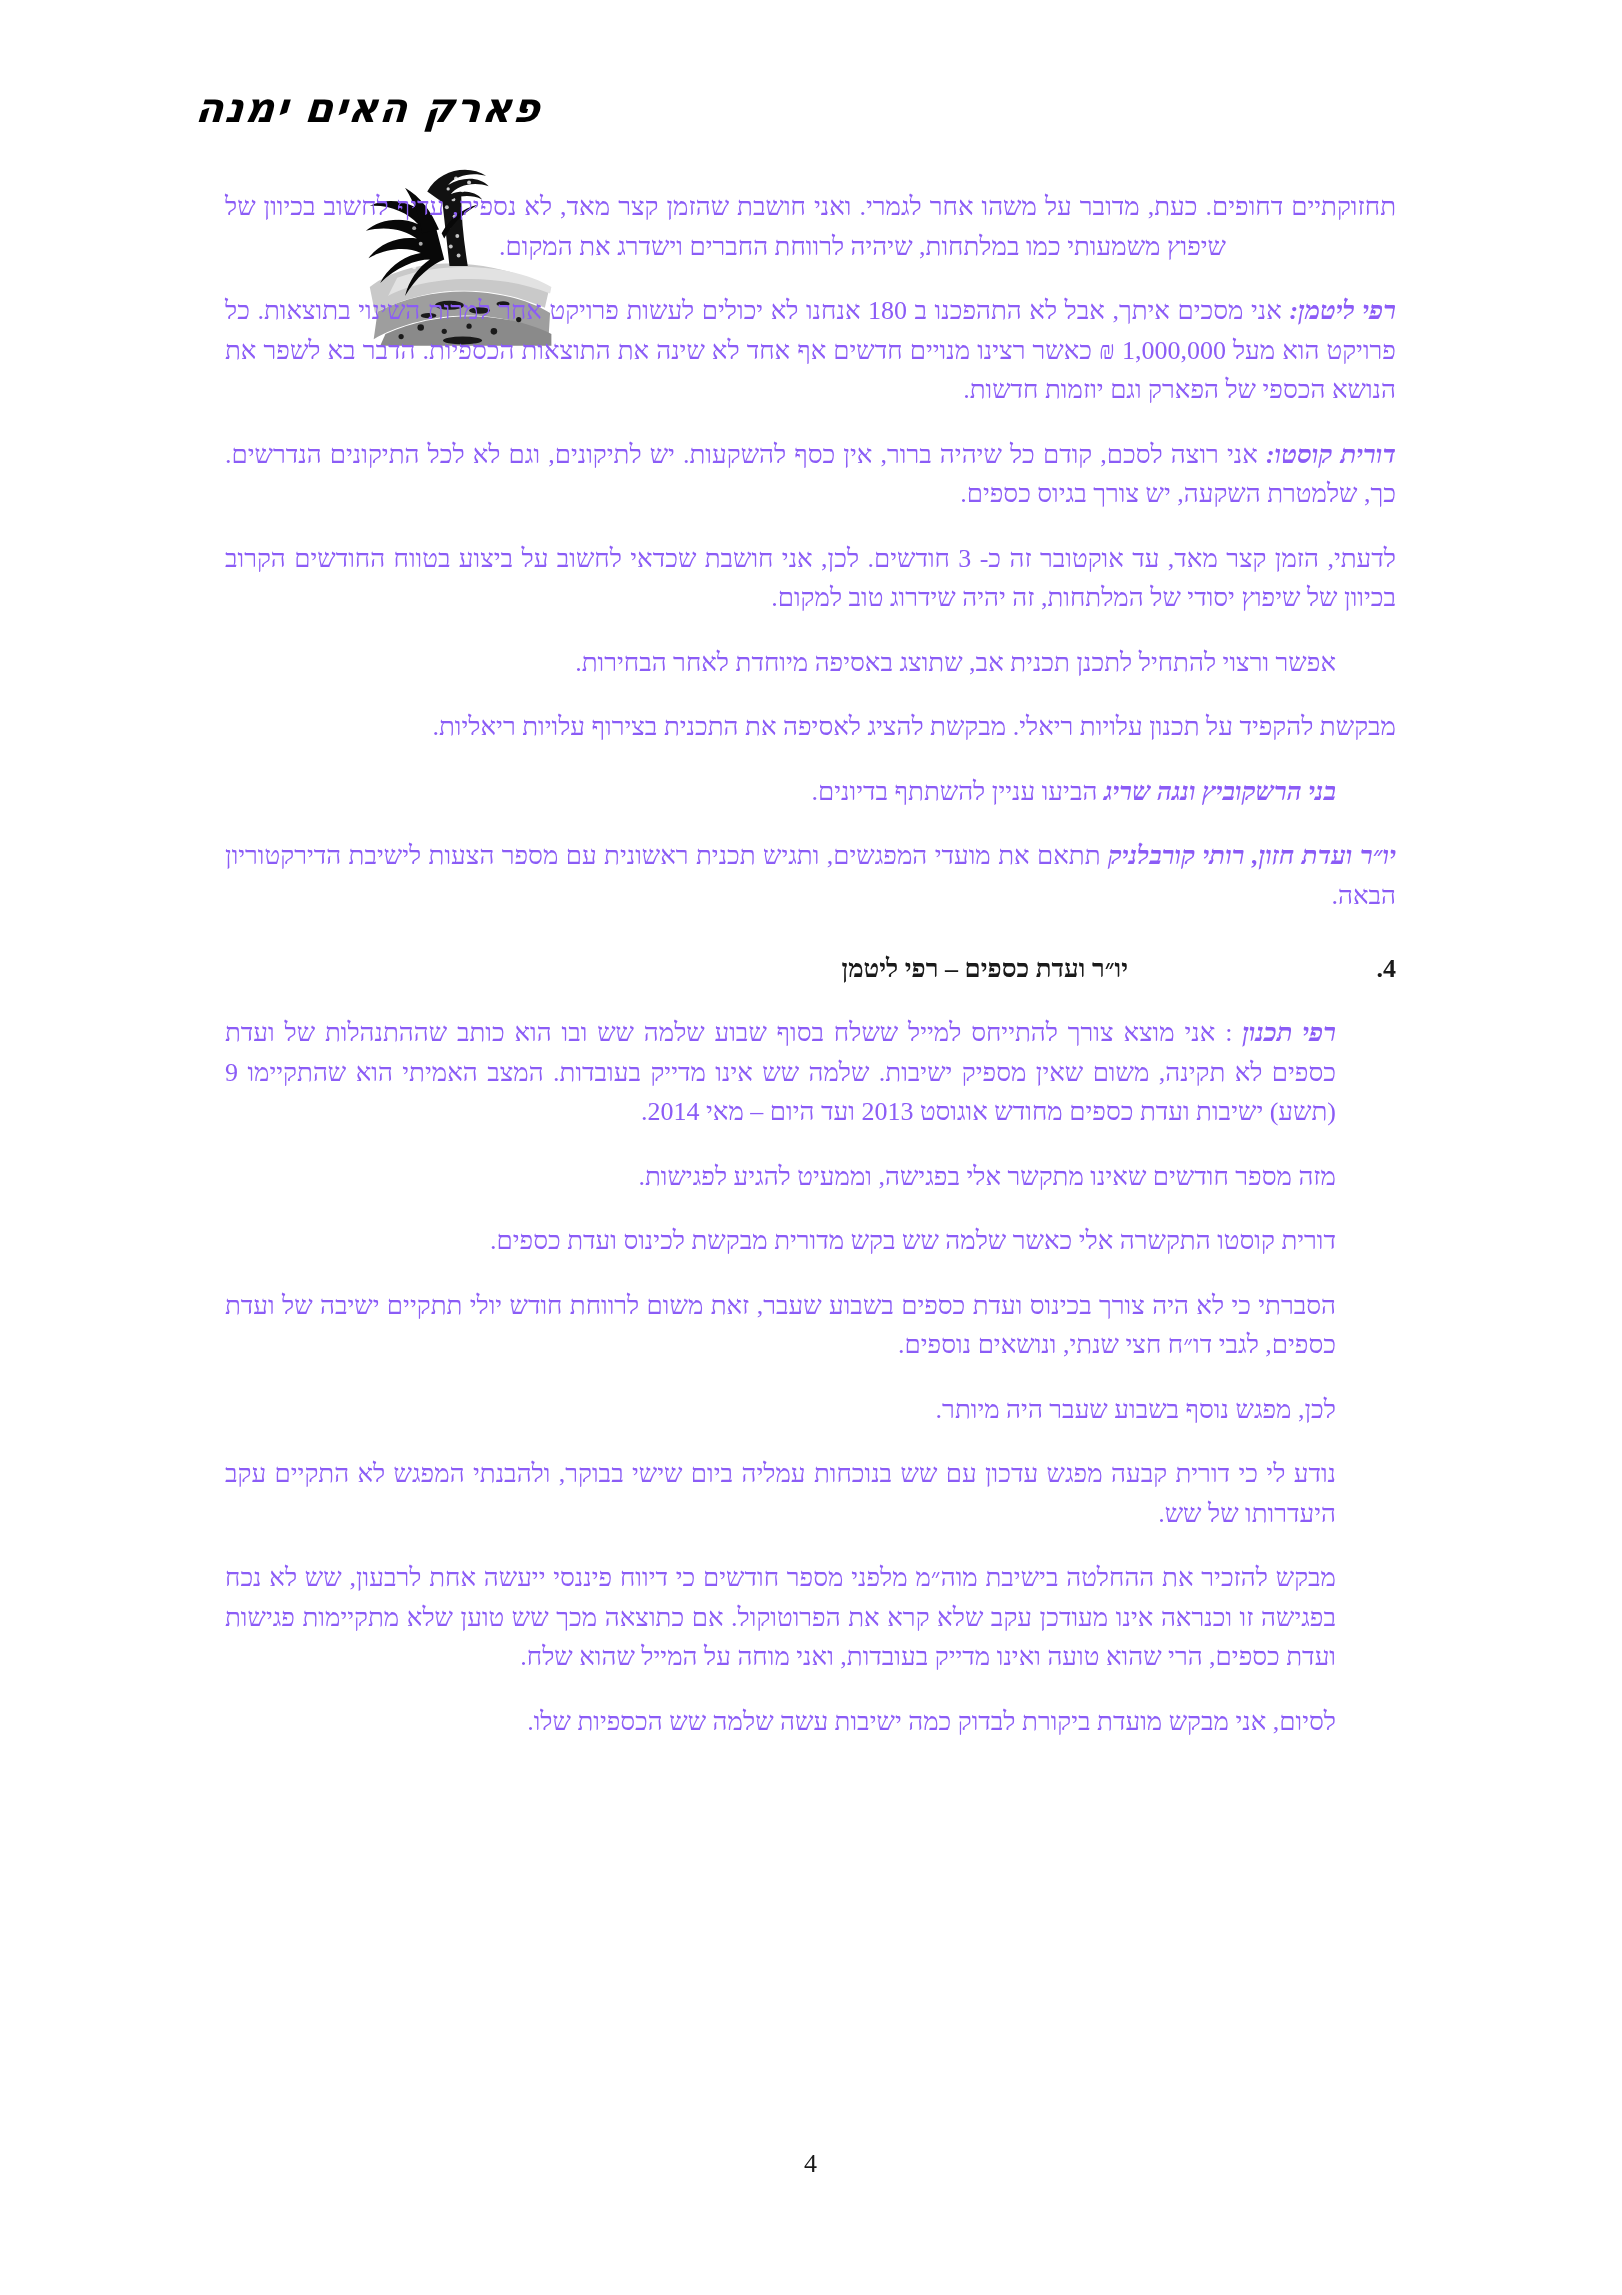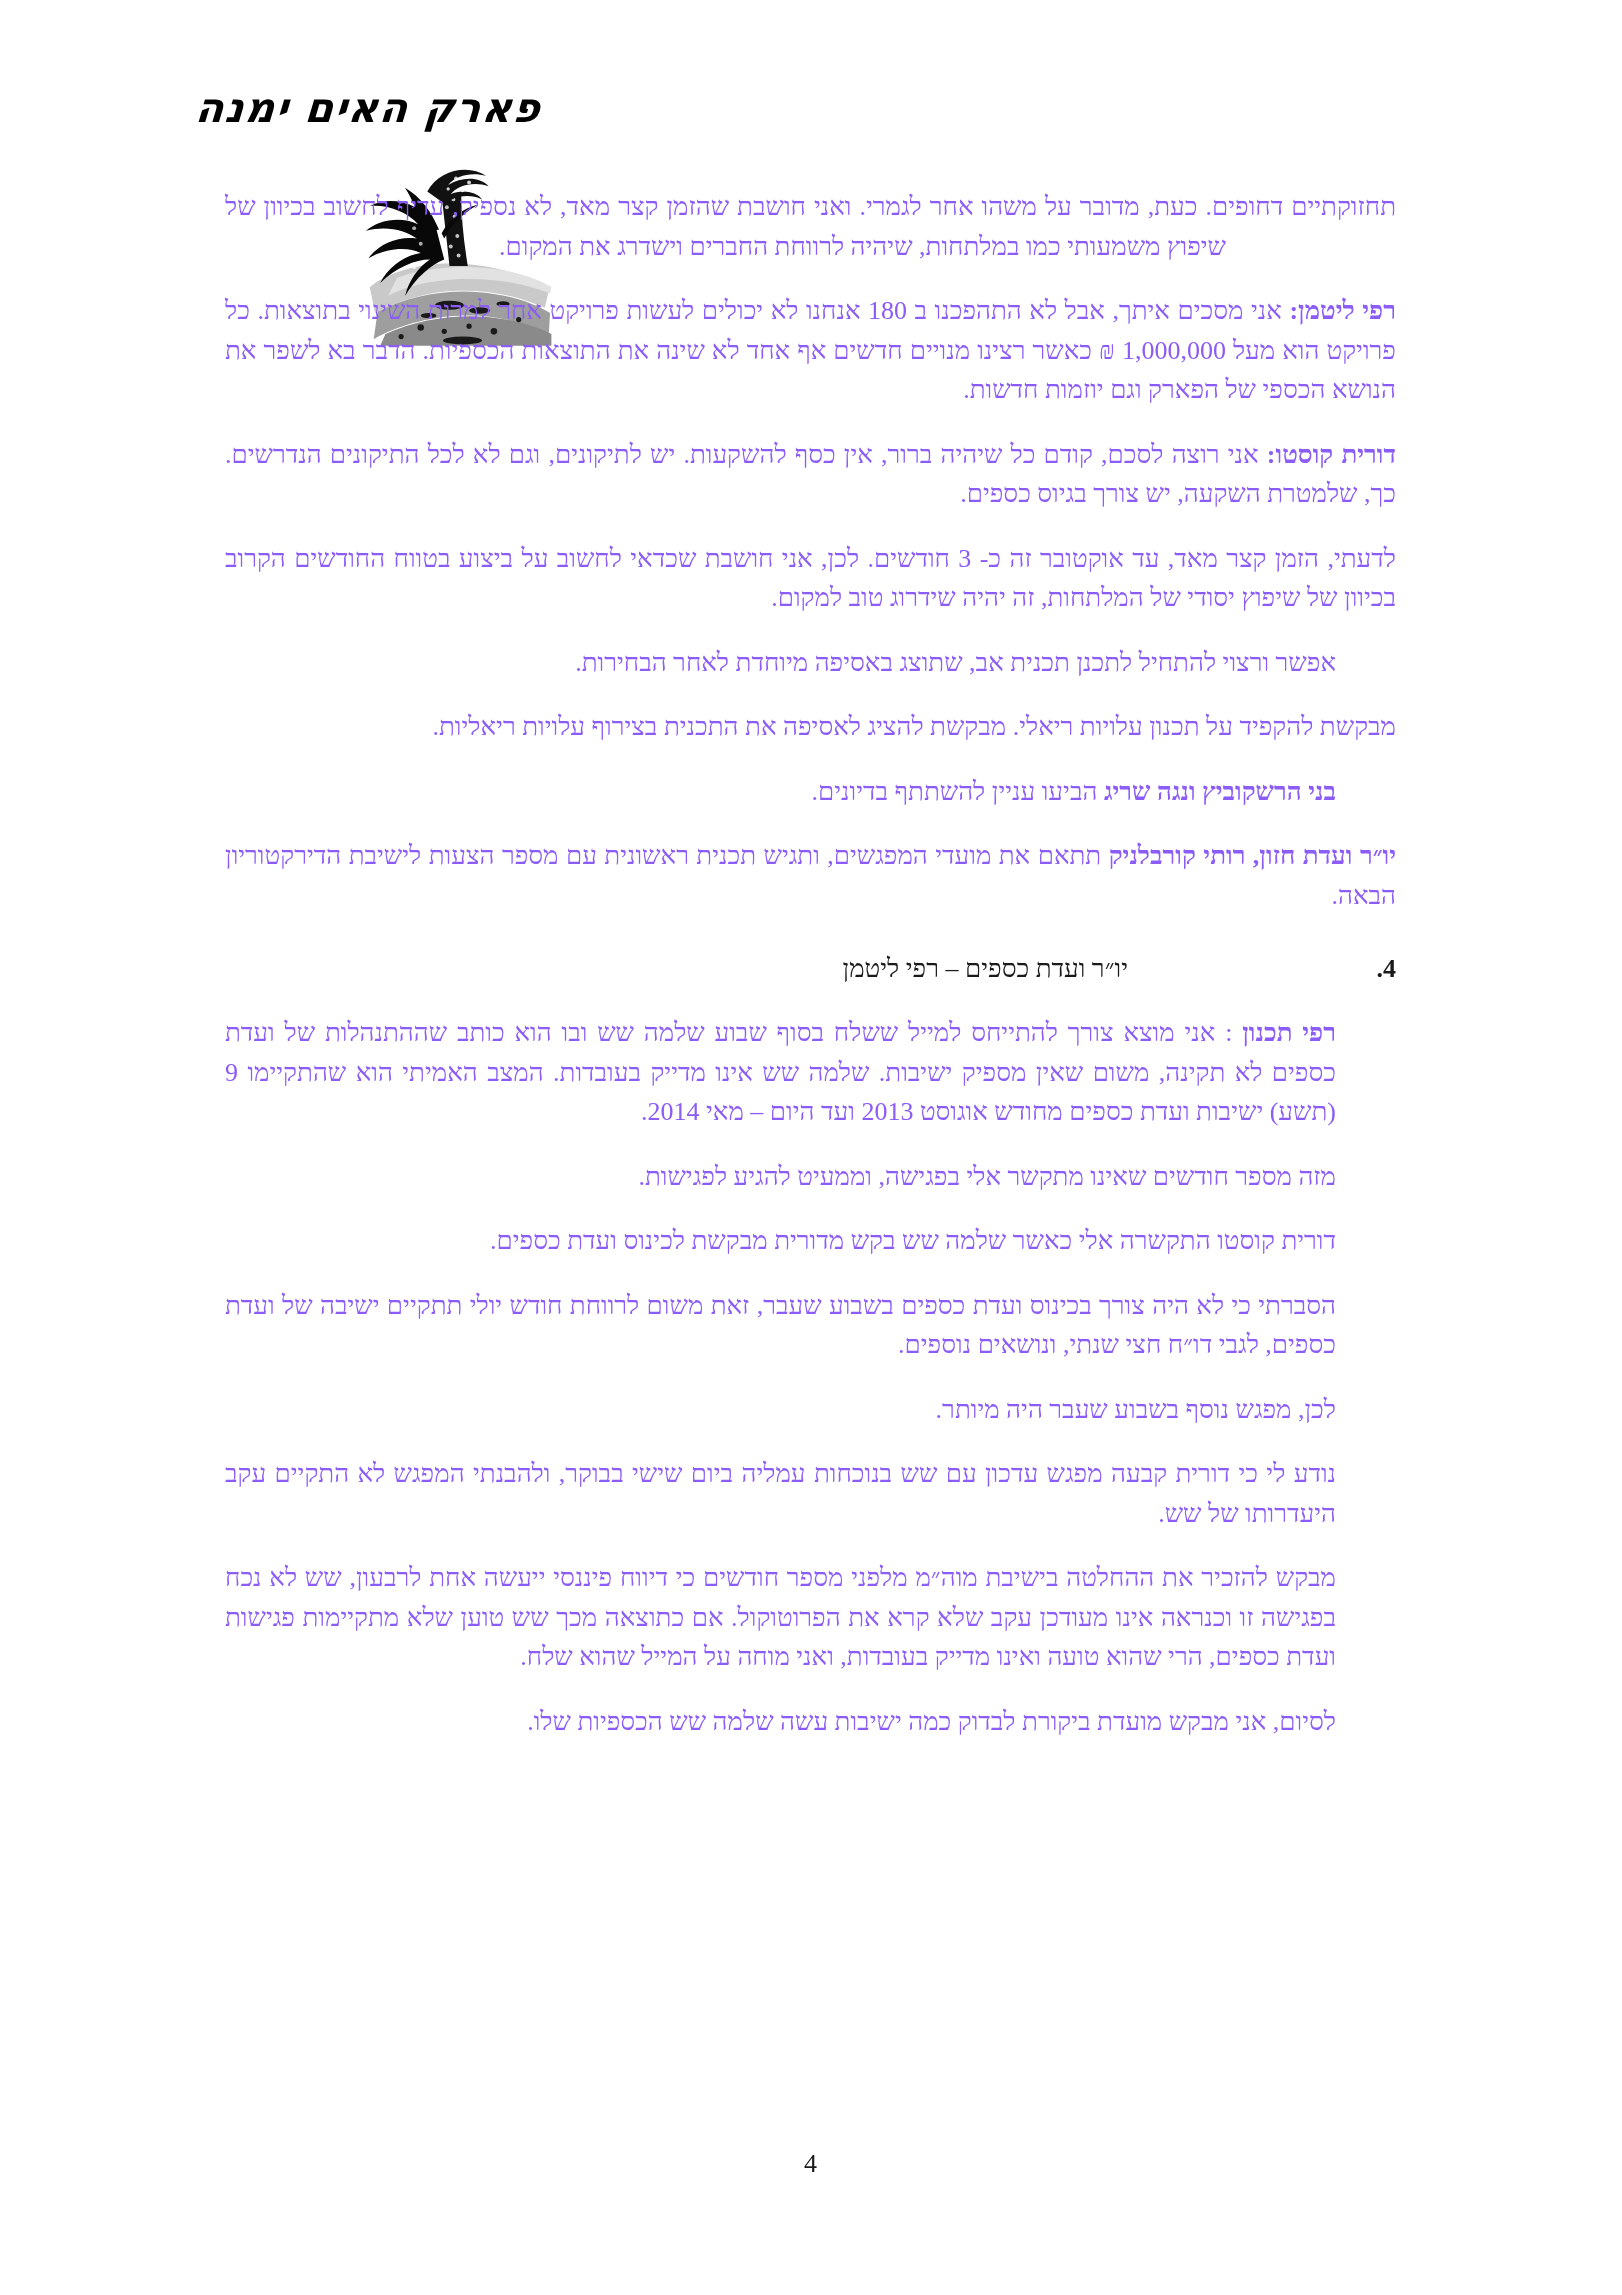--- a/index.html
+++ b/index.html
@@ -57,41 +57,41 @@
   p.para {
     margin: 0 0 25px 0;
     font-size: 26px;
     line-height: 1.52;
     color: #8b5cf6;
     text-align: justify;
     text-justify: inter-word;
   }
   p.para:last-child { margin-bottom: 0; }
   .indent { padding-right: 60px; }
-  .spk { font-weight: 700; }
+  .spk { font-weight: 700; font-style: italic; }
 
   
   .section-head {
     margin: 39px 0 29px 0;
     display: flex;
     flex-direction: row;
     align-items: baseline;
     gap: 22px;
     padding-right: 0;
   }
   .section-num {
     font-size: 26px;
     font-weight: 700;
     color: #1a1a1a;
     min-width: 30px;
     text-align: right;
   }
   .section-title {
     font-size: 26px;
-    font-weight: 400;
+    font-weight: 700;
     color: #1a1a1a;
     padding-right: 216px;
     white-space: nowrap;
   }
 
   
   .page-number {
     position: absolute;
     bottom: 116px;
     left: 0;

